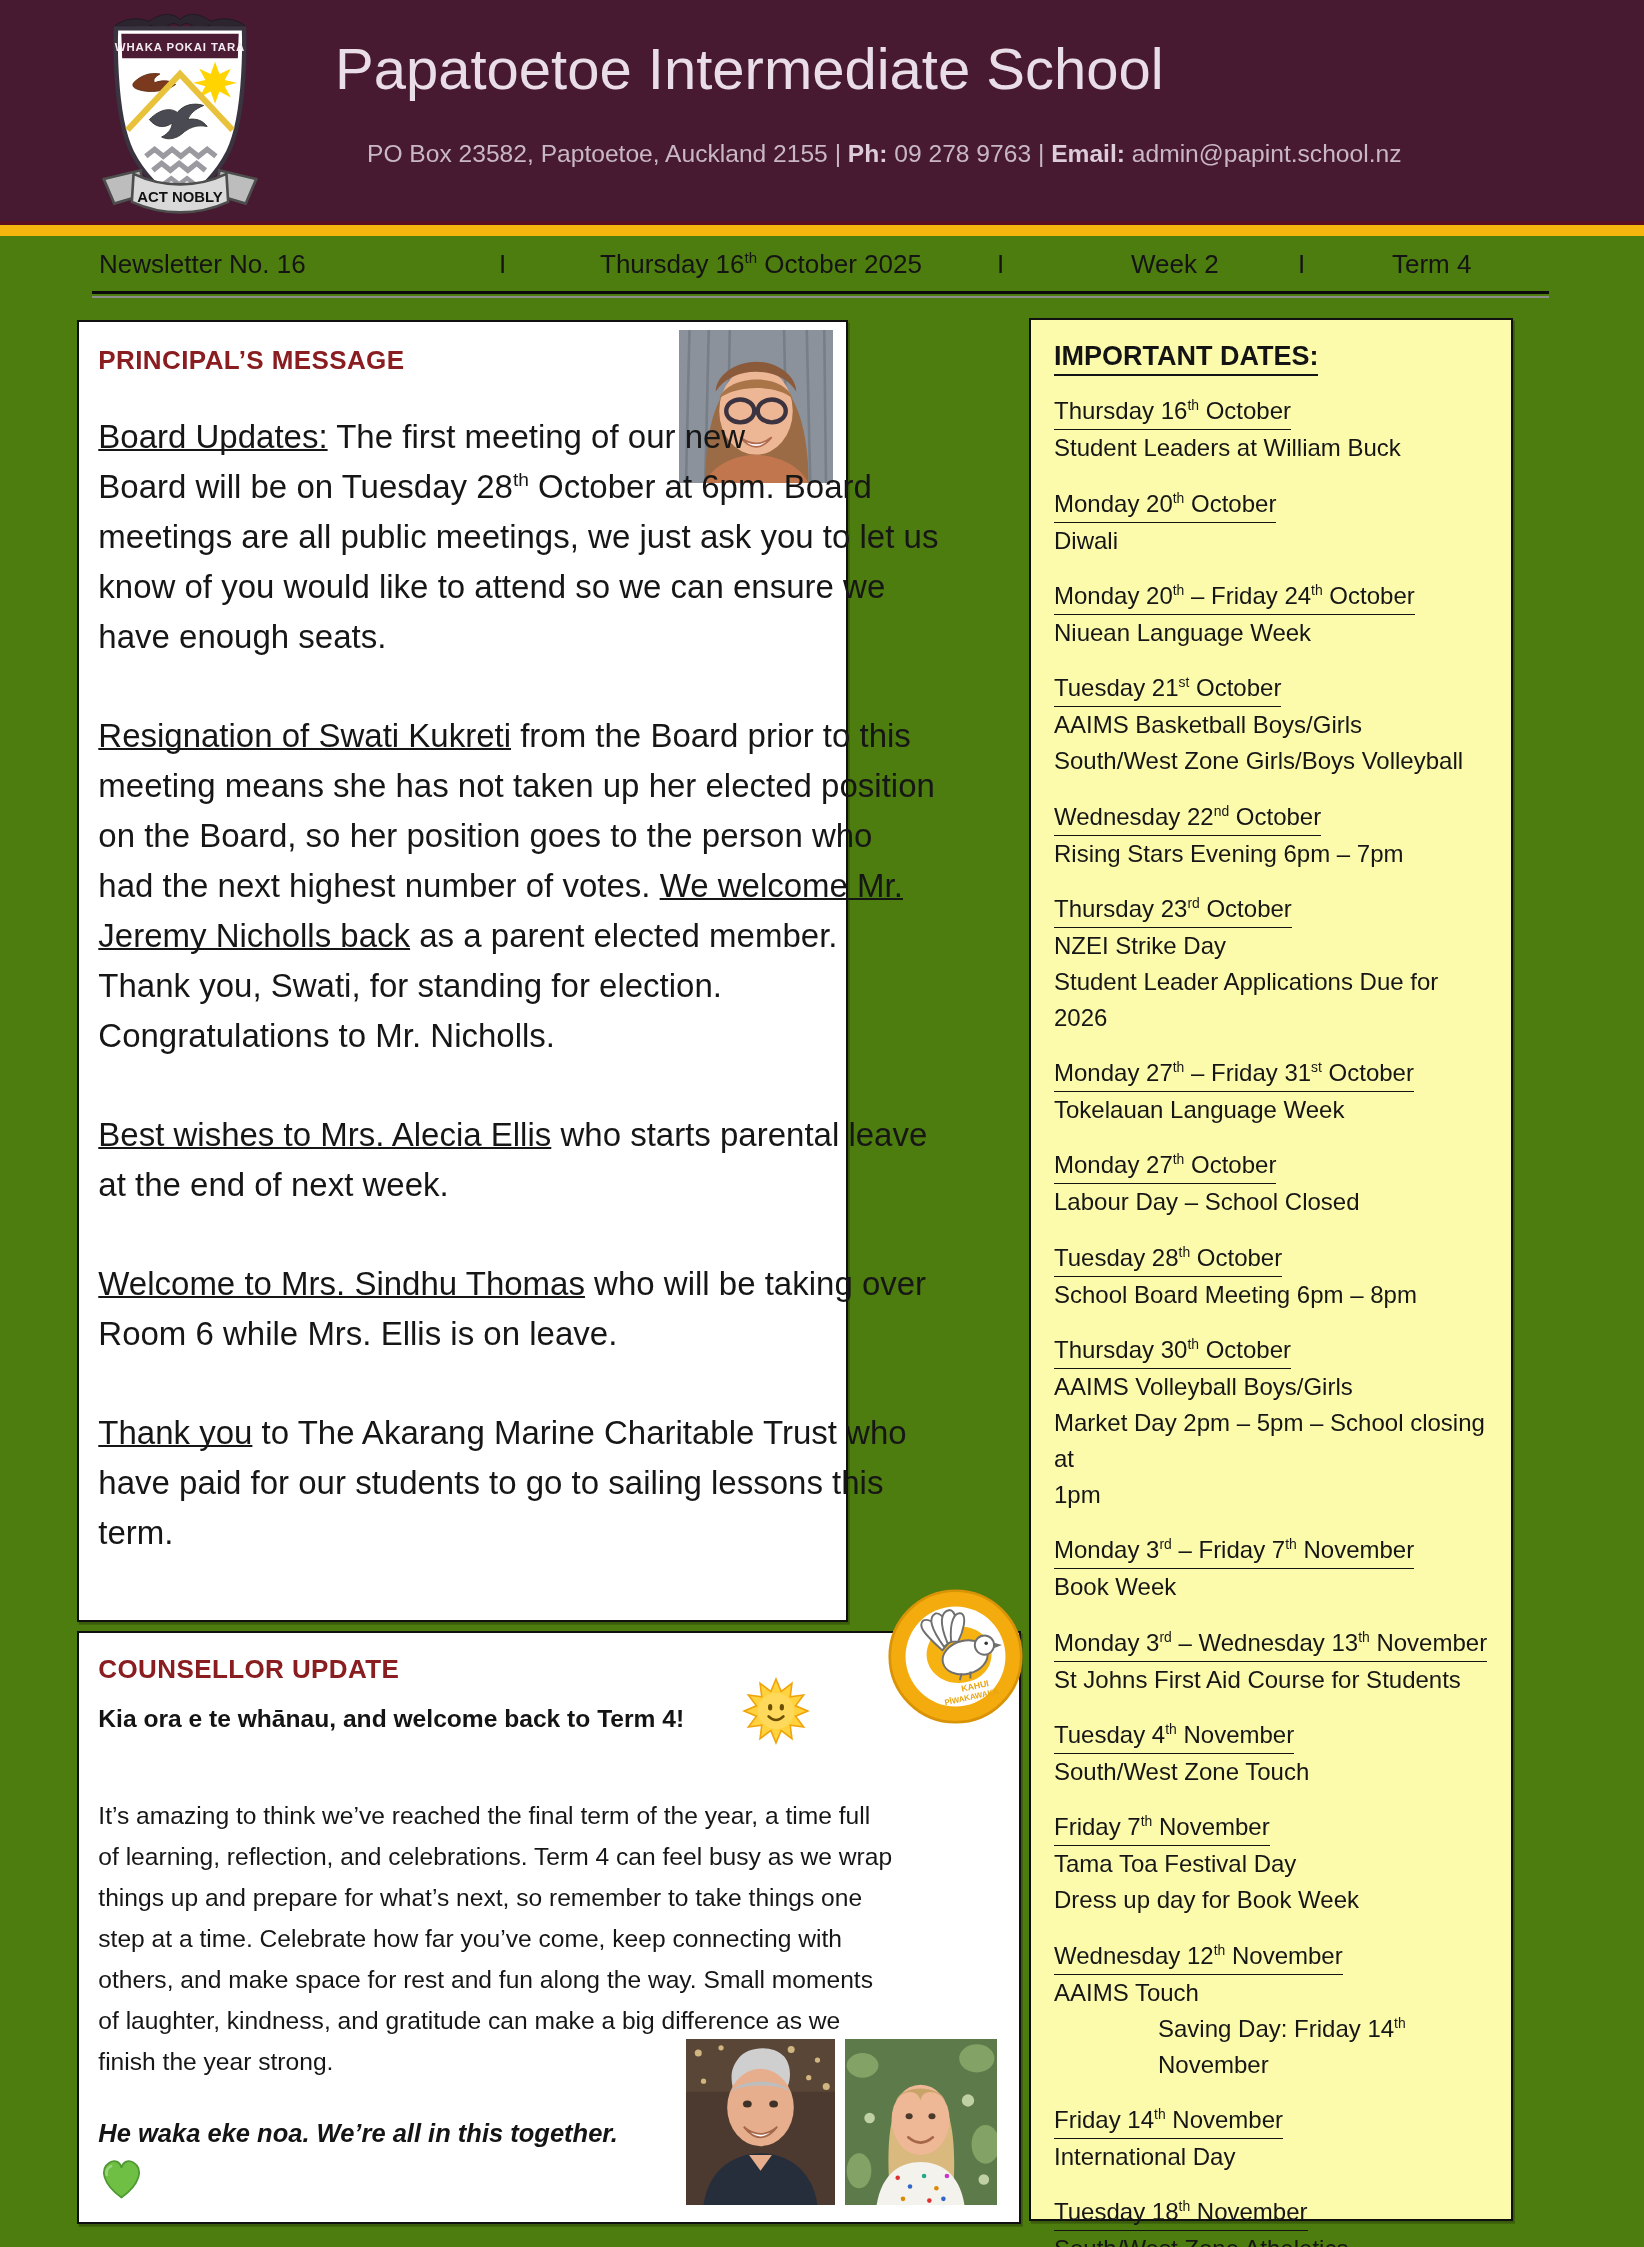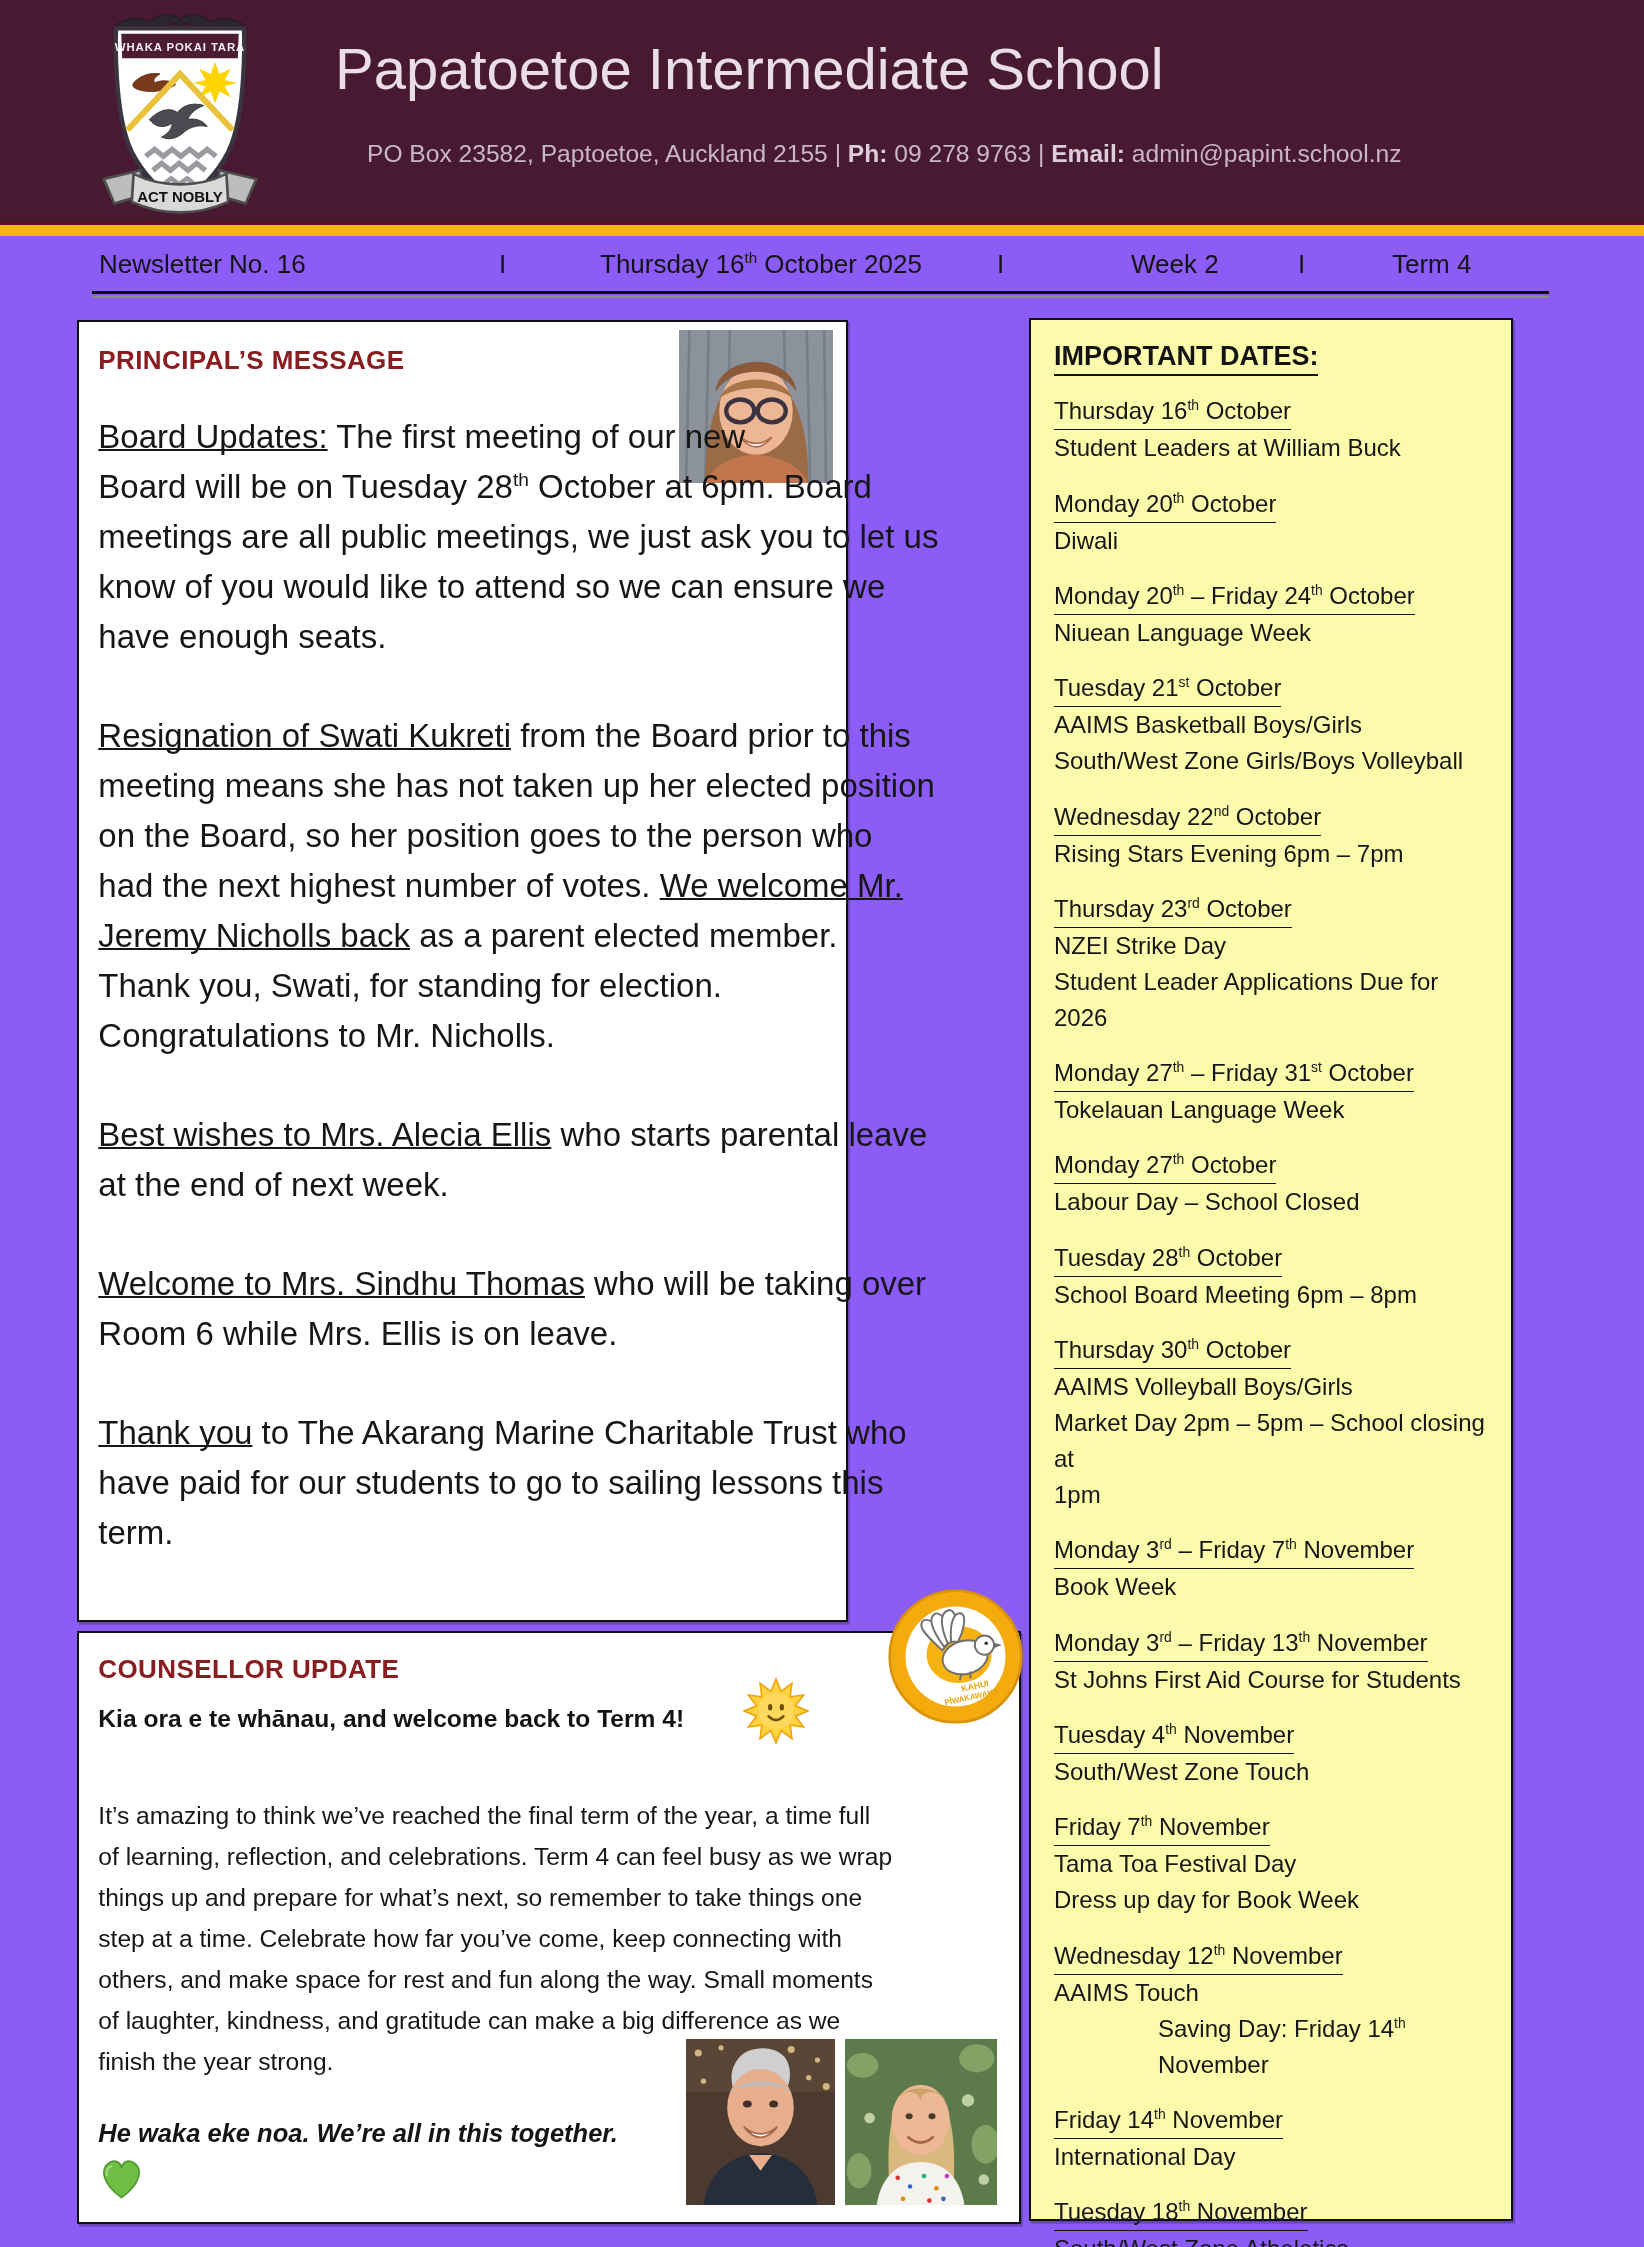--- a/index.html
+++ b/index.html
@@ -1,18 +1,18 @@
 <!DOCTYPE html>
 <html style="font-size:14px"><head>
 <meta charset="utf-8">
 <style>
   * { box-sizing: border-box; margin:0; padding:0; }
   html,body { background:#ffffff; }
   body { font-family:"Liberation Sans", sans-serif; }
-  #page { position:relative; width:1644px; height:2247px; background:#8b5cf6; overflow:hidden; }
+  #page { position:relative; width:1644px; height:2247px; background:#4d7c0f; overflow:hidden; }
 
   
   #masthead { position:absolute; left:0; top:0; width:1644px; height:221px; background:#471a31; }
   #maroon-edge { position:absolute; left:0; top:221px; width:1644px; height:3.5px; background:#5c1020; }
   #gold-stripe { position:absolute; left:0; top:225px; width:1644px; height:10.5px; background:#f6b60d; }
   #crest { position:absolute; left:88px; top:7px; width:184px; height:211px; }
   #school-name { position:absolute; left:335px; top:35px; width:1229px;
     font-size:58px; font-weight:300; letter-spacing:0; color:#e9dde7; }
   #tagline { position:absolute; left:367px; top:140px; font-size:24.6px; color:#c9b7c7; }
   #tagline .b { color:#ddccd9; }
@@ -312,21 +312,21 @@
           <div><span class="date-line"><span>Thursday 30</span><sup>th</sup><span> October</span></span></div>
           <div class="detail"><span>AAIMS Volleyball Boys/Girls</span></div>
           <div class="detail"><span>Market Day 2pm – 5pm – School closing at</span></div>
           <div class="detail"><span>1pm</span></div>
         </div>
         <div class="date-entry">
           <div><span class="date-line"><span>Monday 3</span><sup>rd</sup><span> – Friday 7</span><sup>th</sup><span> November</span></span></div>
           <div class="detail"><span>Book Week</span></div>
         </div>
         <div class="date-entry">
-          <div><span class="date-line"><span>Monday 3</span><sup>rd</sup><span> – Friday 13</span><sup>th</sup><span> November</span></span></div>
+          <div><span class="date-line"><span>Monday 3</span><sup>rd</sup><span> – Wednesday 13</span><sup>th</sup><span> November</span></span></div>
           <div class="detail"><span>St Johns First Aid Course for Students</span></div>
         </div>
         <div class="date-entry">
           <div><span class="date-line"><span>Tuesday 4</span><sup>th</sup><span> November</span></span></div>
           <div class="detail"><span>South/West Zone Touch</span></div>
         </div>
         <div class="date-entry">
           <div><span class="date-line"><span>Friday 7</span><sup>th</sup><span> November</span></span></div>
           <div class="detail"><span>Tama Toa Festival Day</span></div>
           <div class="detail"><span>Dress up day for Book Week</span></div>

